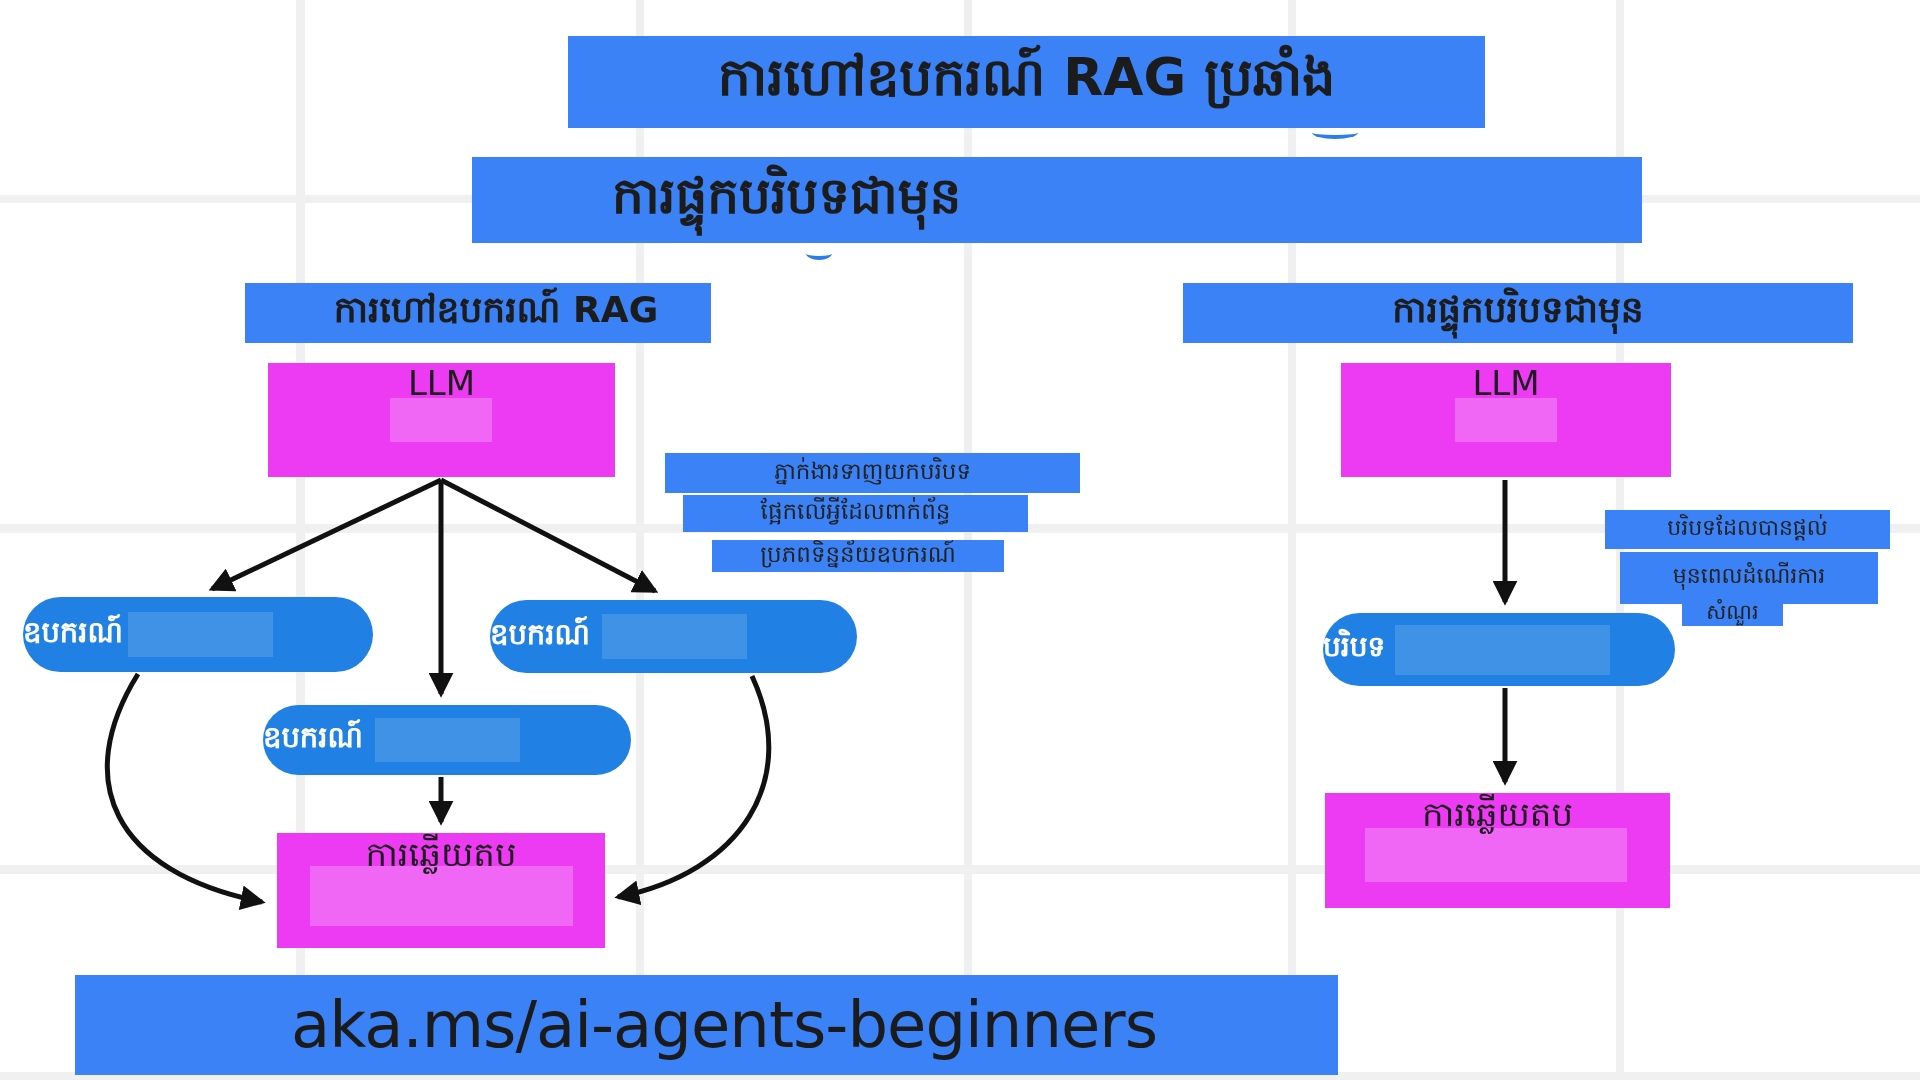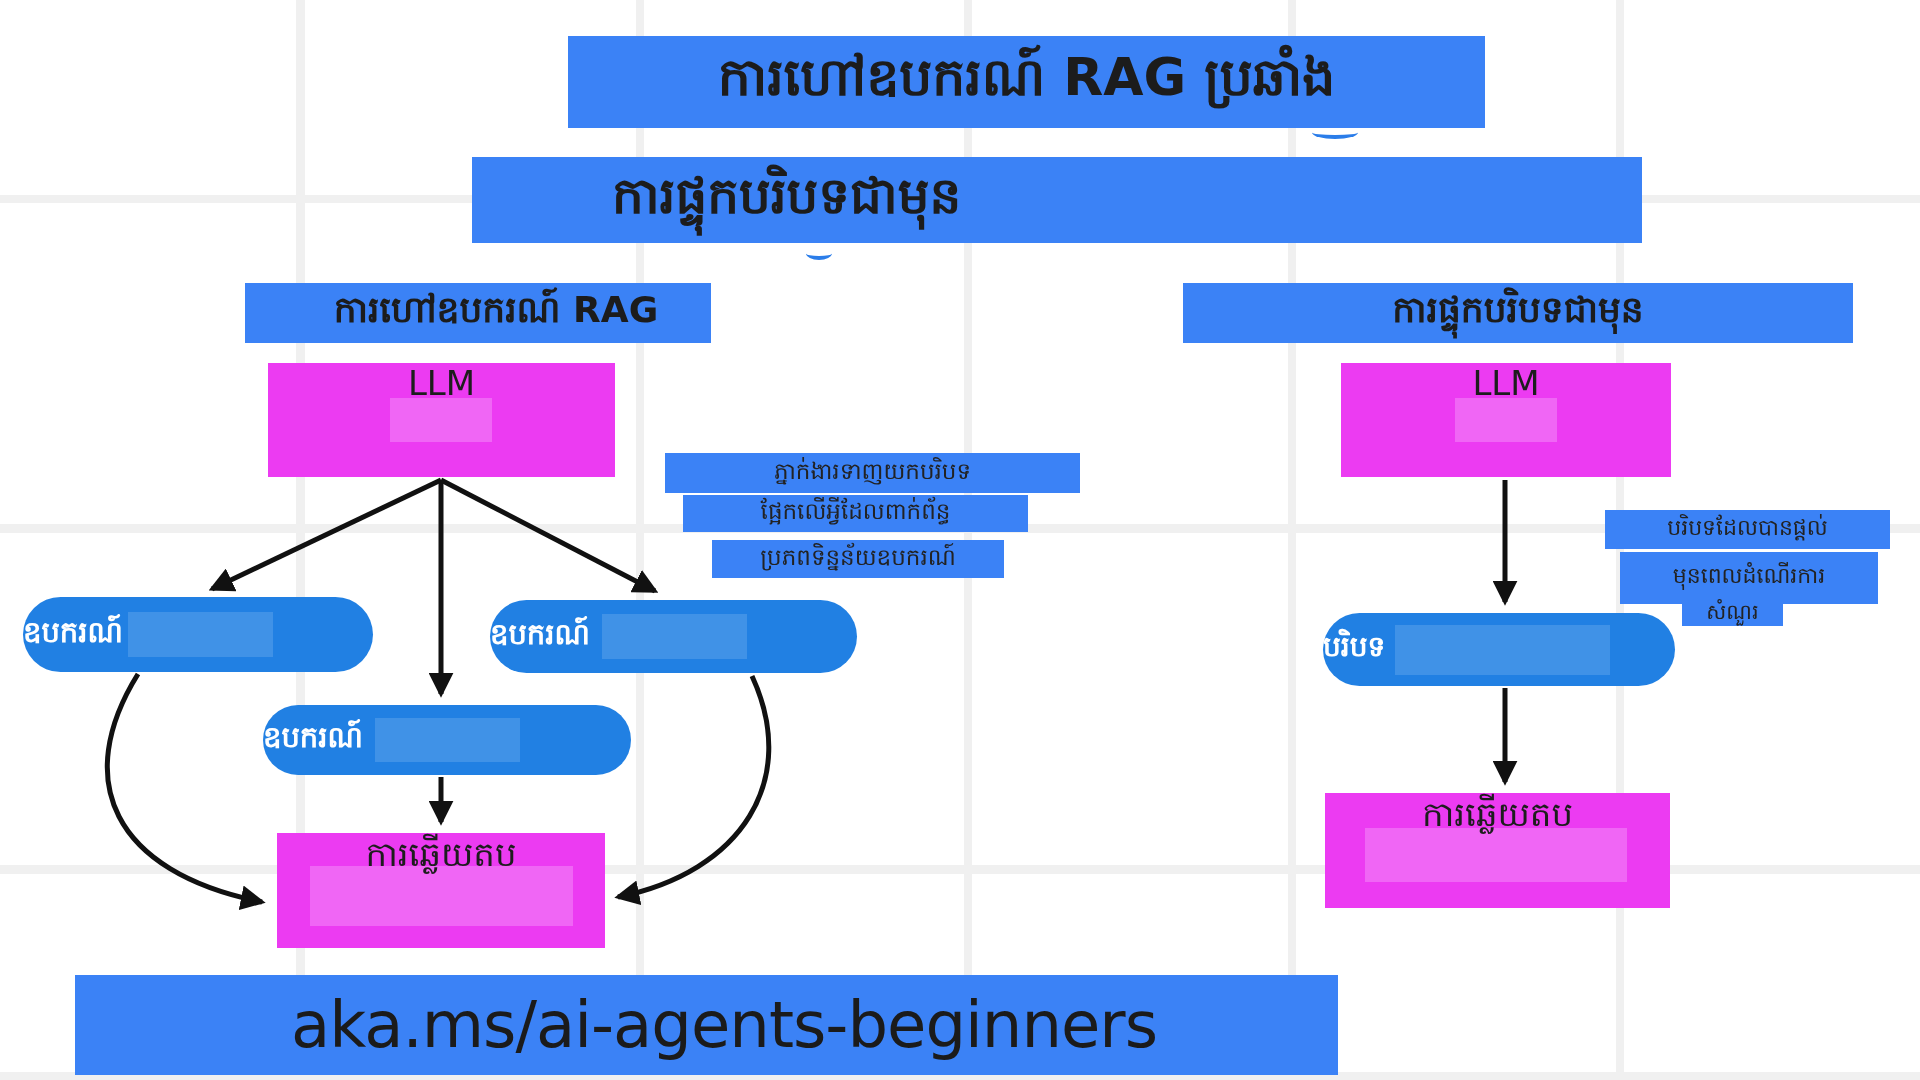--- a/index.html
+++ b/index.html
@@ -92,21 +92,21 @@
   <div class="hl hl-light" style="left:33px;top:33px;width:263px;height:60px;"></div>
   <span class="lbl node-text">ការឆ្លើយតប</span>
 </div>
 
 <div class="bar" style="left:665px;top:453px;width:415px;height:40px;">
   <span class="ann">ភ្នាក់ងារទាញយកបរិបទ</span>
 </div>
 <div class="bar" style="left:683px;top:495px;width:345px;height:37px;">
   <span class="ann">ផ្អែកលើអ្វីដែលពាក់ព័ន្ធ</span>
 </div>
-<div class="bar" style="left:712px;top:540px;width:292px;height:38px;">
+<div class="bar" style="left:712px;top:540px;width:292px;height:32px;">
   <span class="ann">ប្រភពទិន្នន័យឧបករណ៍</span>
 </div>
 
 <div class="bar" style="left:1183px;top:283px;width:670px;height:60px;">
   <span class="heading-text">ការផ្ទុកបរិបទជាមុន</span>
 </div>
 
 <div class="box" style="left:1341px;top:363px;width:330px;height:114px;">
   <div class="hl hl-light" style="left:114px;top:35px;width:102px;height:44px;"></div>
   <span class="lbl node-text">LLM</span>

